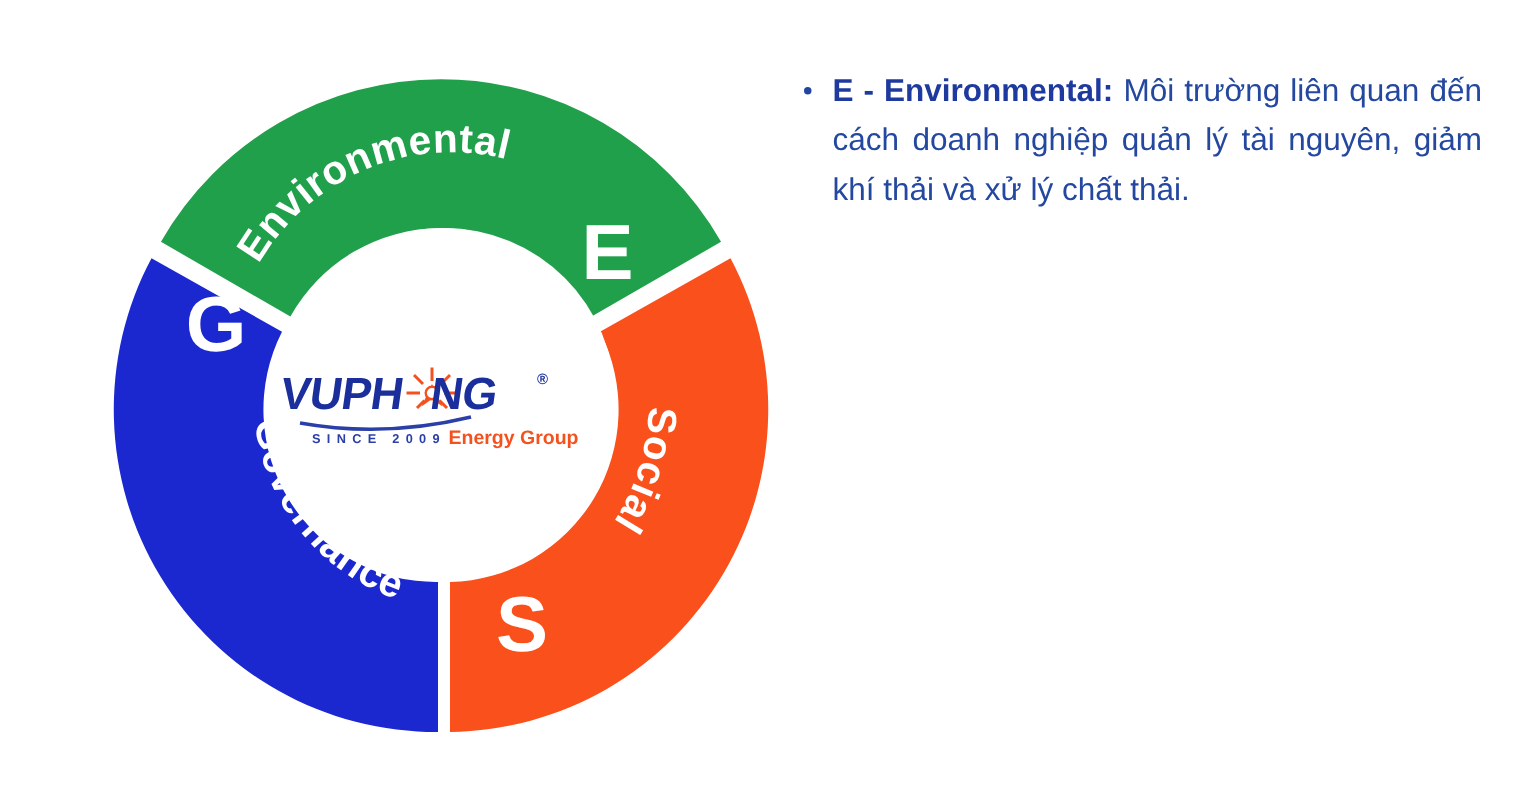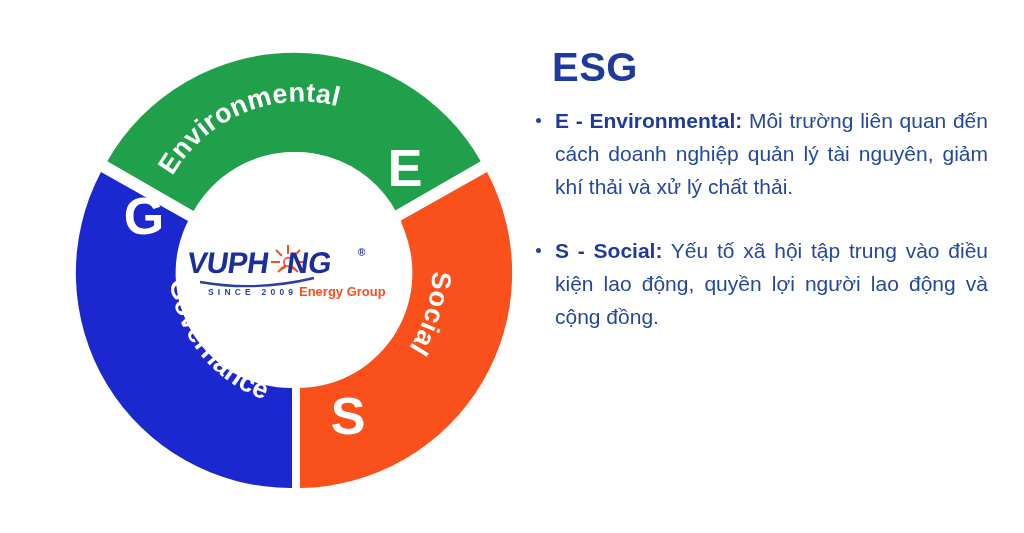--- a/index.html
+++ b/index.html
@@ -194,27 +194,22 @@
         <text class="logo-reg" x="302" y="240">®</text>
 
         <path d="M 144 266 Q 200 276 258 262" stroke="#2b3fa8" stroke-width="2.4" fill="none"></path>
         <text class="logo-since" x="152" y="279">SINCE 2009</text>
         <text class="logo-energy" x="243" y="280">Energy Group</text>
       </g>
     </svg>
   </div>
 
   <div id="text-panel">
-    <h1 id="esg-heading">ESG</h1>
 
     <ul id="bullet-list">
       <li>
         <span class="bullet-dot"></span>
         <span class="bullet-term">E - Environmental:</span><span class="bullet-body"> Môi trường liên quan đến cách doanh nghiệp quản lý tài nguyên, giảm khí thải và xử lý chất thải.</span>
       </li>
-      <li>
-        <span class="bullet-dot"></span>
-        <span class="bullet-term">S - Social:</span><span class="bullet-body"> Yếu tố xã hội tập trung vào điều kiện lao động, quyền lợi người lao động và cộng đồng.</span>
-      </li>
     </ul>
   </div>
 
 </div>
 
 </body></html>

